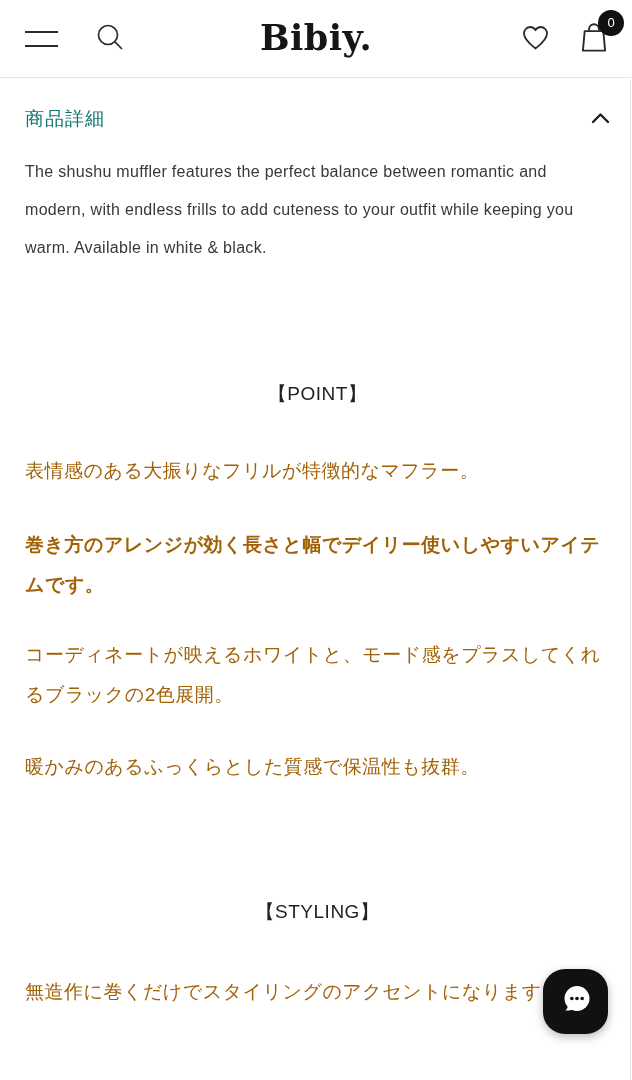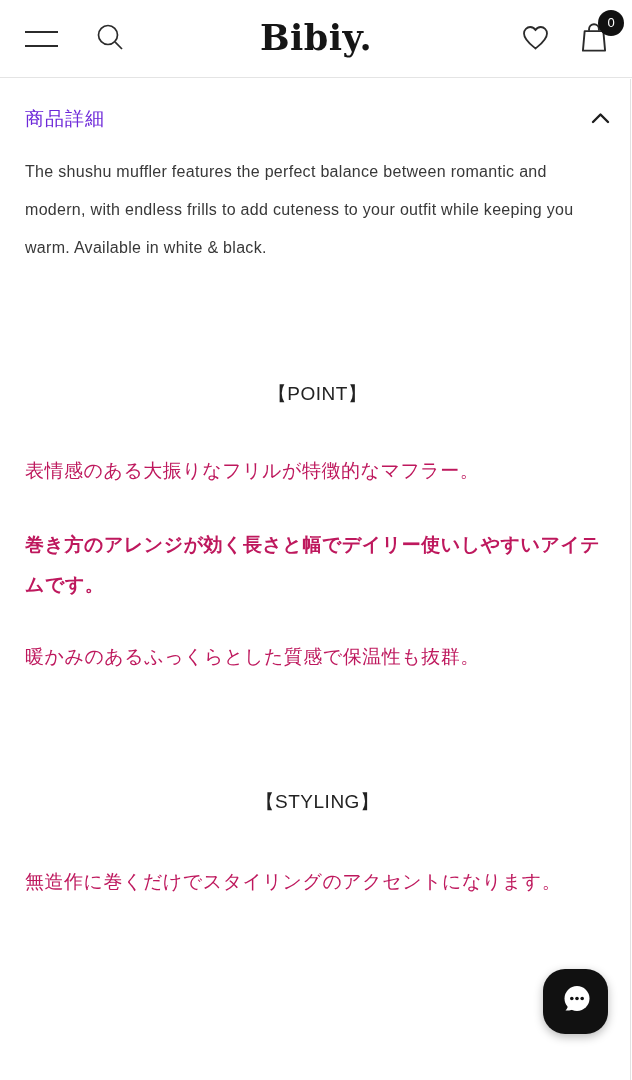--- a/index.html
+++ b/index.html
@@ -61,31 +61,31 @@
   
   .content { padding: 0 22px 0 25px; }
   .section-row {
     margin-top: 21px;
     height: 40px;
     display: flex; align-items: center; justify-content: space-between;
     cursor: pointer;
     background: none; border: none; width: 100%; text-align: left; padding: 0;
   }
   .section-title {
-    font-size: 19px; color: #6d28d9; letter-spacing: 1px;
+    font-size: 19px; color: #0f766e; letter-spacing: 1px;
     font-family: "Liberation Sans", "DejaVu Sans", sans-serif;
   }
   .desc-en {
     margin-top: 14px;
     font-size: 16px; line-height: 38px;
     letter-spacing: 0.3px;
     color: #383838;
     max-width: 585px;
   }
-  .jp { font-size: 19px; line-height: 40px; letter-spacing: 0.5px; color: #be185d; max-width: 585px; }
+  .jp { font-size: 19px; line-height: 40px; letter-spacing: 0.5px; color: #a16207; max-width: 585px; }
   .heading-jp { font-size: 19px; line-height: 30px; color: #222222; letter-spacing: 0.5px; text-align: center; }
   .point-heading   { margin-top: 112px; }
   .p1 { margin-top: 42px; }
   .p2 { margin-top: 34px; font-weight: bold; }
   .p3 { margin-top: 30px; }
   .p4 { margin-top: 32px; }
   .styling-heading { margin-top: 110px; }
   .styling-p { margin-top: 45px; }
 
   
@@ -160,20 +160,21 @@
         </svg>
       </span>
     </button>
 
     <p class="desc-en">The shushu muffler features the perfect balance between romantic and modern, with endless frills to add cuteness to your outfit while keeping you warm. Available in white &amp; black.</p>
 
     <p class="heading-jp point-heading">【POINT】</p>
 
     <p class="jp p1">表情感のある大振りなフリルが特徴的なマフラー。</p>
     <p class="jp p2">巻き方のアレンジが効く長さと幅でデイリー使いしやすいアイテムです。</p>
+    <p class="jp p3">コーディネートが映えるホワイトと、モード感をプラスしてくれるブラックの2色展開。</p>
     <p class="jp p4">暖かみのあるふっくらとした質感で保温性も抜群。</p>
 
     <p class="heading-jp styling-heading">【STYLING】</p>
 
     <p class="jp styling-p">無造作に巻くだけでスタイリングのアクセントになります。</p>
   </main>
 
   <div class="scrollbar"></div>
 
   <button class="chat-btn">

